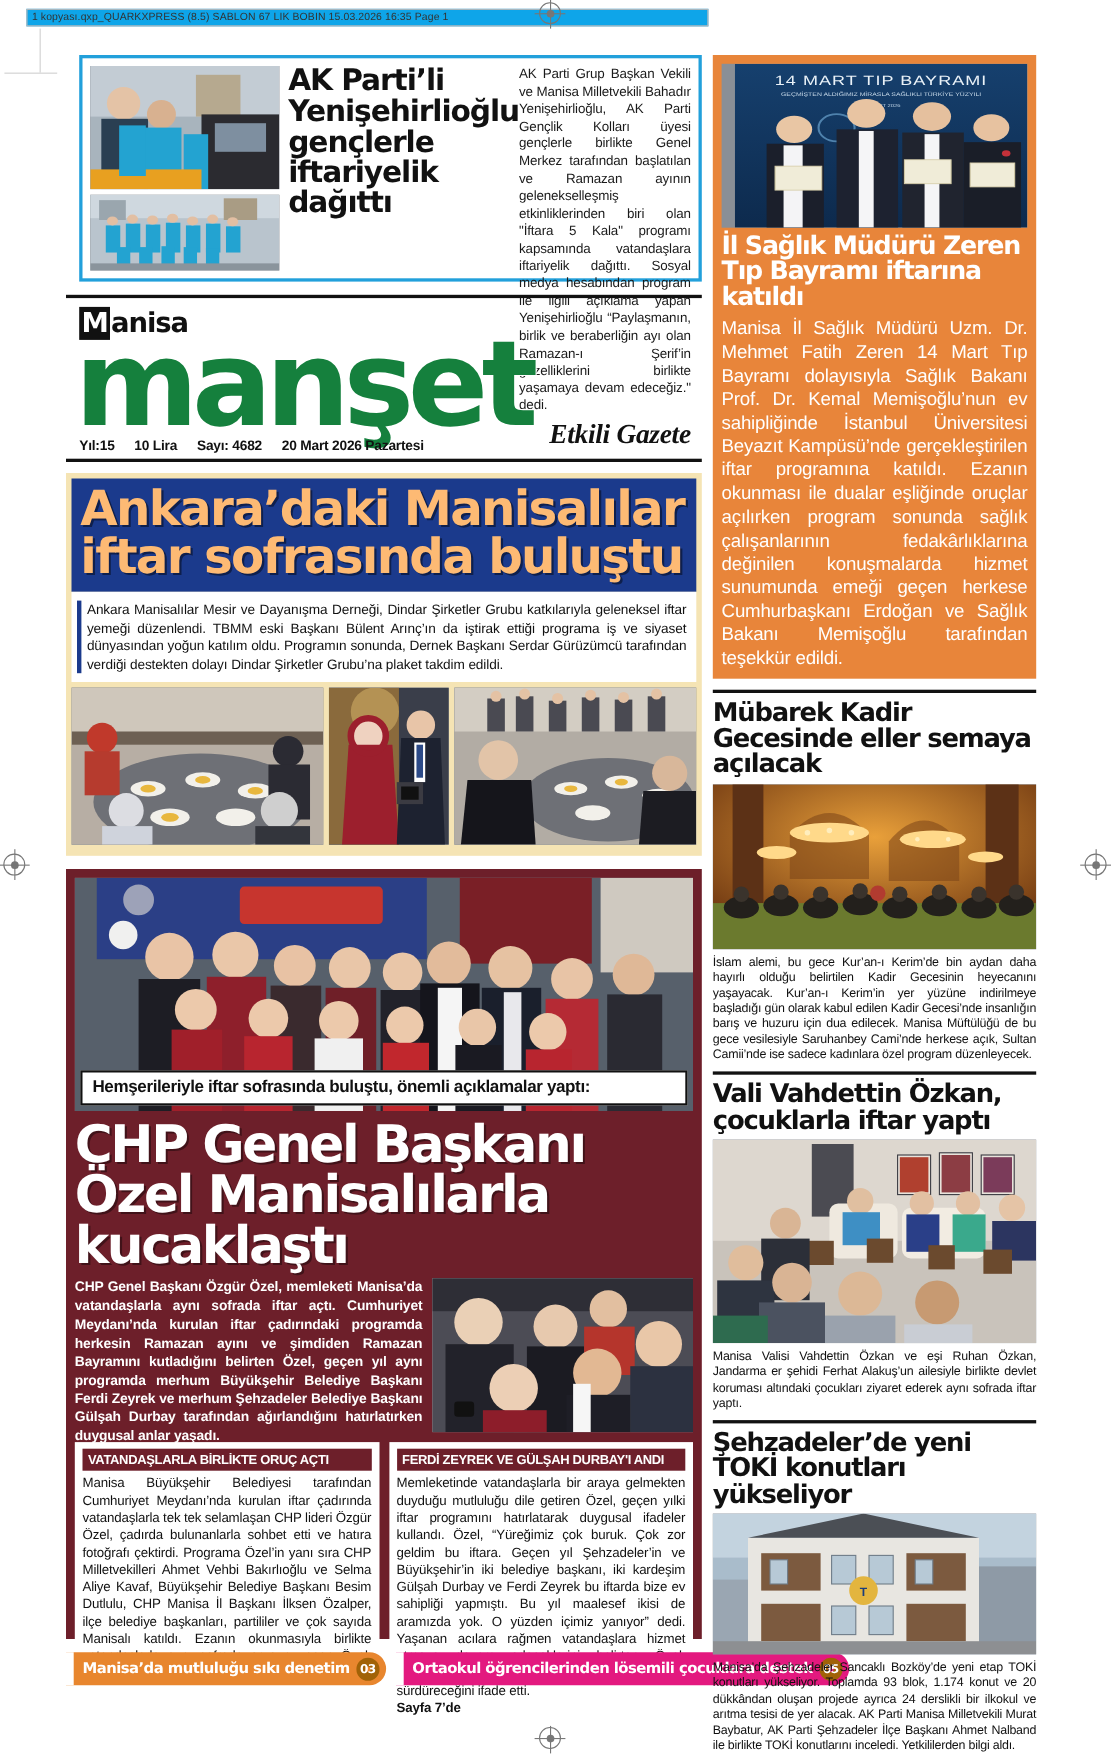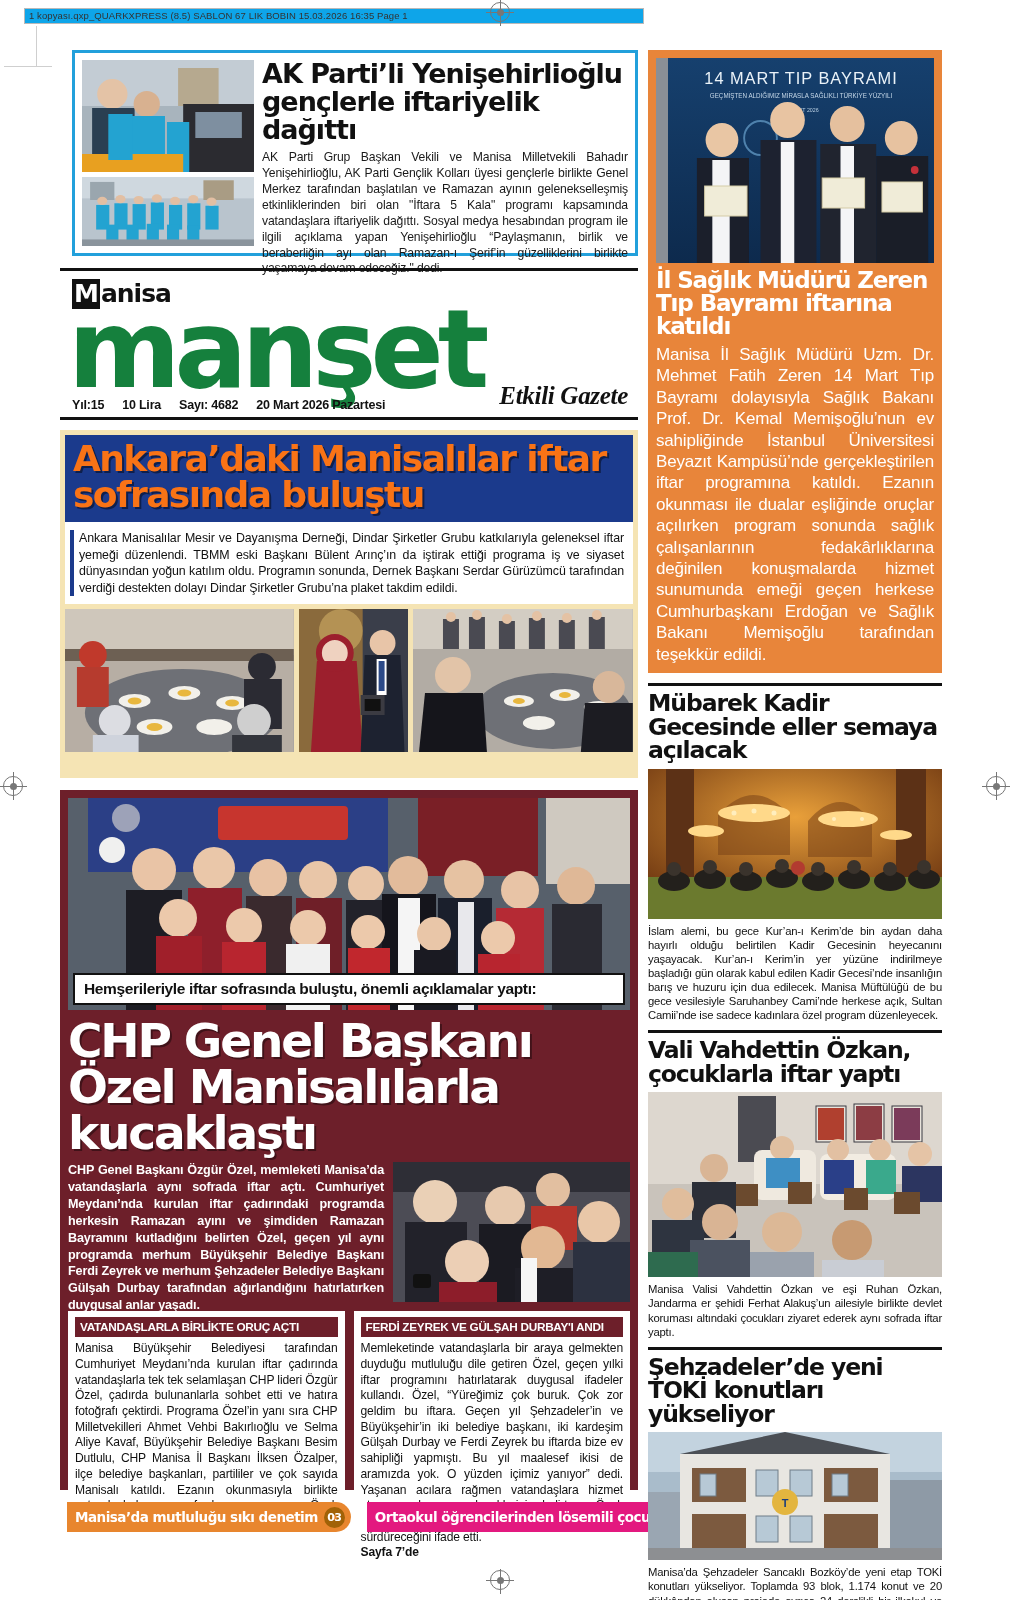--- a/index.html
+++ b/index.html
@@ -47,21 +47,21 @@
 
   
   .akp-box {
     position: absolute; left: 72px; top: 50px; width: 566px; height: 206px;
     border: 3px solid #22a0db; background: #fff; padding: 7px;
     display: flex; gap: 8px;
   }
   .akp-photos { width: 172px; display: flex; flex-direction: column; gap: 5px; }
   .akp-photo-a { height: 112px; }
   .akp-photo-b { flex: 1; }
-  .akp-text { flex: 1; display: flex; flex-direction: column; }
+  .akp-text { flex: 1; display: flex; }
   .akp-head {
     font-family: "DejaVu Sans", sans-serif;
     font-weight: bold; font-size: 27px; line-height: 1.03;
     letter-spacing: -1.0px; color: #111; margin-bottom: 7px;
   }
   .akp-body {
     font-size: 12.2px; line-height: 1.30; color: #1a1a1a;
     text-align: justify; letter-spacing: -.15px;
   }
 
@@ -97,23 +97,23 @@
     font-family: "Liberation Serif", serif; font-style: italic; font-weight: bold;
     font-size: 25px; color: #111; letter-spacing: -.3px;
   }
 
   
   .ankara {
     position: absolute; left: 60px; top: 430px; width: 578px; height: 348px;
     background: #f5e4b4; padding: 5px;
   }
   .ankara-head {
-    background: #1b3a8c; color: #f97316; padding: 6px 8px 10px 8px;
+    background: #1b3a8c; color: #fdba74; padding: 6px 8px 10px 8px;
     font-family: "DejaVu Sans", sans-serif; font-weight: bold;
-    font-size: 36px; line-height: .99; letter-spacing: -1.6px;
+    font-size: 44px; line-height: .99; letter-spacing: -1.6px;
     text-shadow: 2px 2px 0 rgba(0,0,0,.45);
   }
   .ankara-lead {
     background: #fff; padding: 8px 9px 8px 14px; position: relative;
     font-size: 12.4px; line-height: 1.33; color: #111; text-align: justify;
     letter-spacing: -.1px;
   }
   .ankara-lead::before {
     content: ""; position: absolute; left: 5px; top: 8px; bottom: 8px;
     width: 4px; background: #1b3a8c;
@@ -180,21 +180,21 @@
   }
   .teaser-a { background: #e8862e; }
   .teaser-b { background: #e3197f; }
 
   
   .rail { position: absolute; left: 648px; top: 50px; width: 294px; }
 
   .saglik {
     background: #e8853a; padding: 8px; margin-bottom: 10px;
   }
-  .saglik-photo { height: 205px; margin-bottom: 6px; padding-left: 12px; }
+  .saglik-photo { height: 149px; margin-bottom: 6px; padding-left: 12px; }
   .saglik-head {
     color: #fff; font-family: "DejaVu Sans", sans-serif; font-weight: bold;
     font-size: 23px; line-height: 1.0; letter-spacing: -1.1px; margin-bottom: 6px;
   }
   .saglik-body {
     color: #fff; font-size: 17px; line-height: 1.26; text-align: justify;
     letter-spacing: -.2px;
   }
 
   .rail-item { margin-bottom: 8px; }

